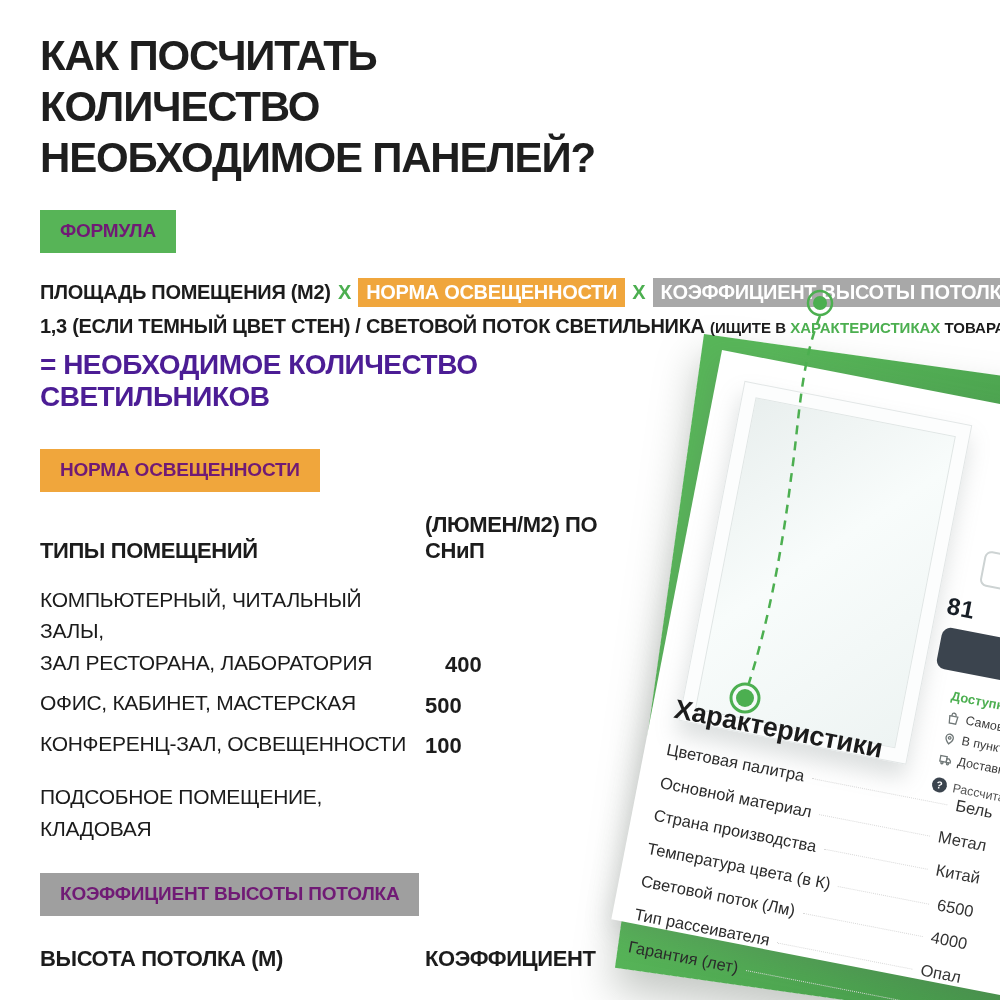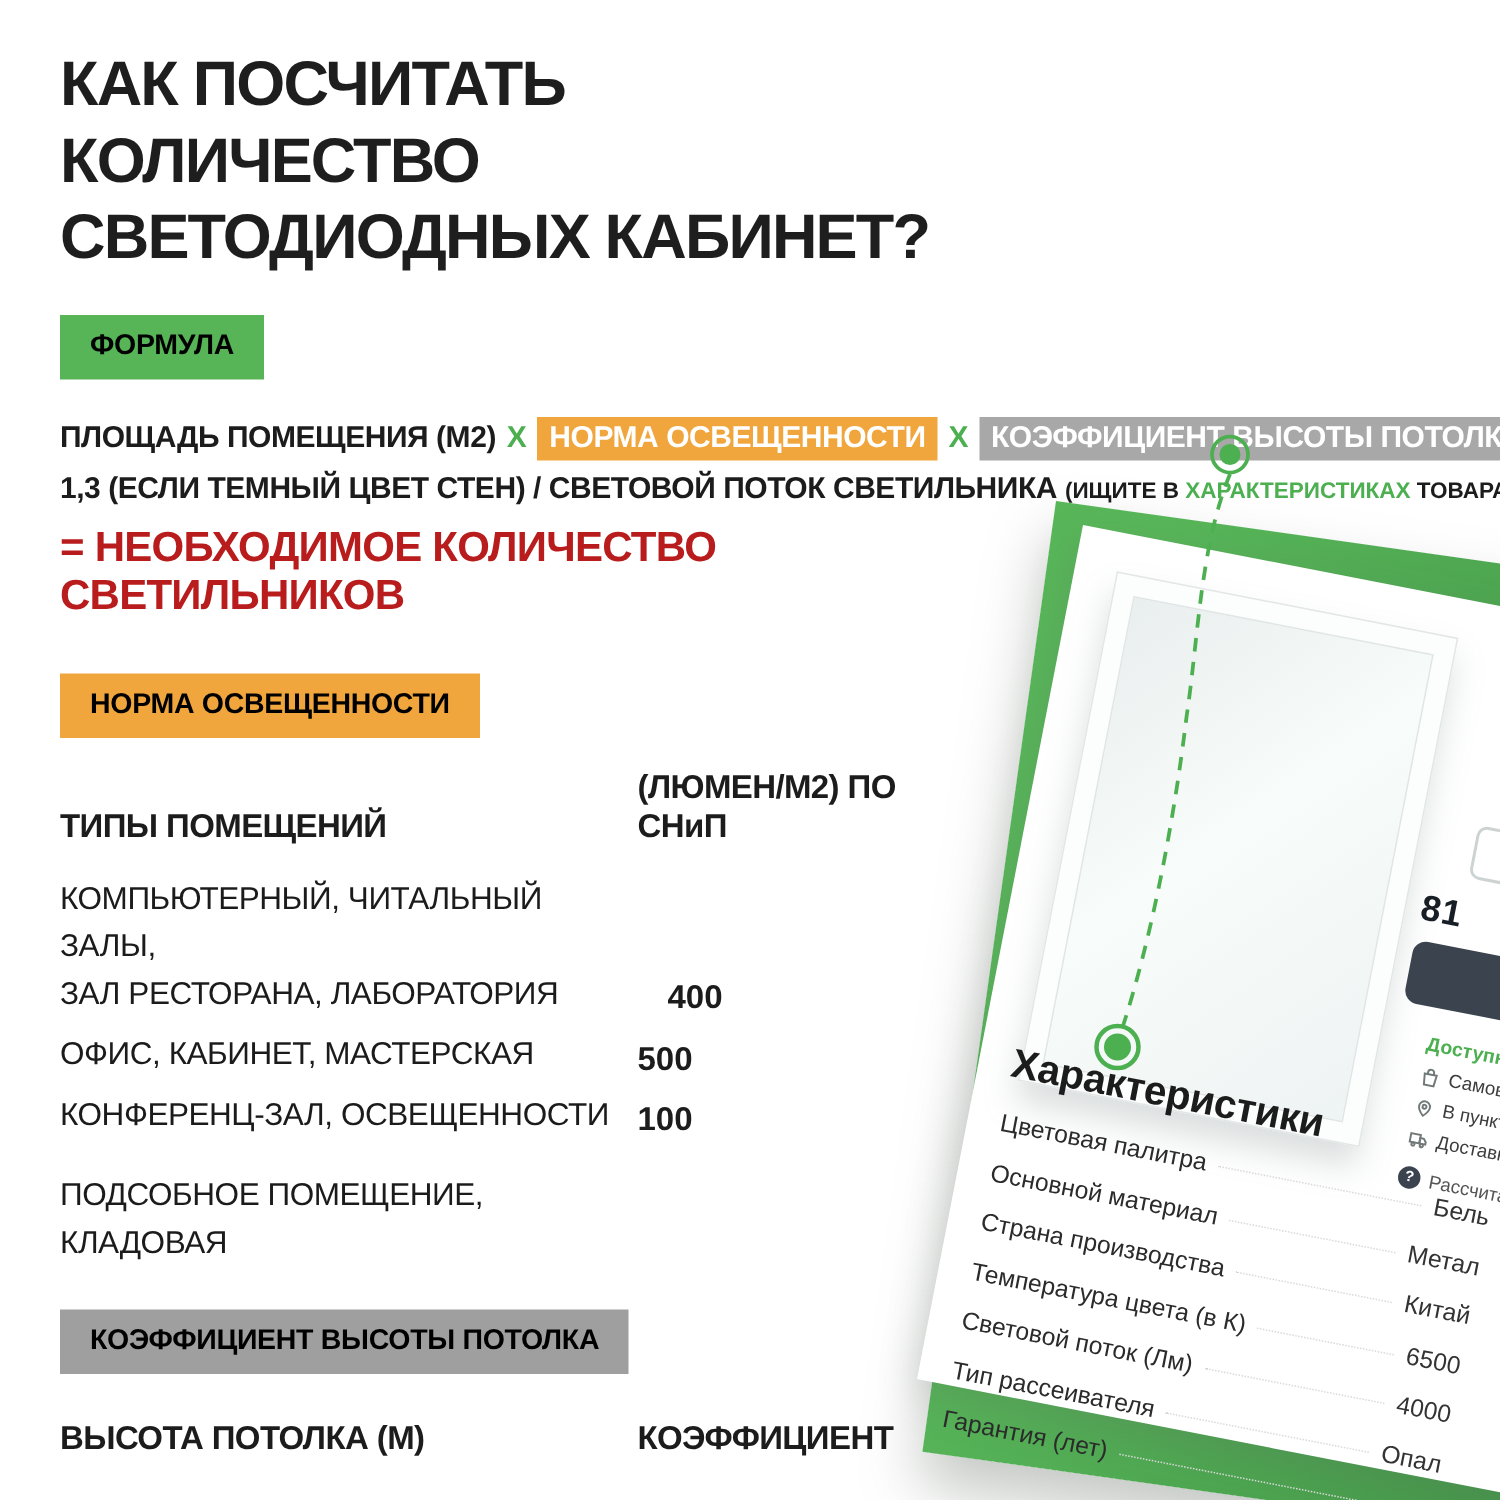--- a/index.html
+++ b/index.html
@@ -9,34 +9,34 @@
     font-family:"Liberation Sans", sans-serif; color:#1c1c1c;
   }
   
   .left-col { position:absolute; left:40px; top:30px; width:620px; z-index:10; }
   .page-title {
     font-size:42px; font-weight:700; letter-spacing:-1.2px; line-height:1.22;
     color:#1e1e1e; white-space:pre-line;
   }
   .badge {
     display:inline-block; margin-top:26px; padding:10px 20px 11px;
-    font-size:19px; font-weight:700; color:#000000; letter-spacing:-0.2px;
+    font-size:19px; font-weight:700; color:#701a75; letter-spacing:-0.2px;
   }
   .badge-green  { background:#57b457; }
   .badge-orange { background:#f0a63c; margin-top:36px; }
   .badge-gray   { background:#9f9f9f; margin-top:29px; }
   .formula-line1 { margin-top:28px; font-size:20px; font-weight:700; white-space:nowrap; letter-spacing:-0.3px; }
   .formula-line2 { margin-top:11px; font-size:20px; font-weight:700; white-space:nowrap; letter-spacing:-0.3px; }
   .x-sep { color:#4caf50; padding:0 2px; }
   .chip { color:#fff; padding:3px 8px 4px; }
   .chip-orange { background:#f0a63c; }
   .chip-gray   { background:#a8a8a8; }
   .note { font-size:15px; font-weight:700; letter-spacing:0; }
   .note-link { color:#4caf50; }
-  .result-line { margin-top:11px; font-size:28px; font-weight:700; color:#b91c1c; letter-spacing:-0.5px; }
+  .result-line { margin-top:11px; font-size:28px; font-weight:700; color:#4c1d95; letter-spacing:-0.5px; }
   .tbl { display:grid; grid-template-columns:385px auto; column-gap:0; align-items:end; }
   .tbl-head { margin-top:20px; font-size:22px; font-weight:700; letter-spacing:-0.4px; }
   .tbl-label { font-size:21px; font-weight:400; letter-spacing:-0.3px; line-height:1.5; color:#1b1b1b; white-space:pre-line; }
   .tbl-value { font-size:22px; font-weight:700; }
   .mt20{margin-top:20px;gap:20px;} .mt24{margin-top:9px;} .mt22{margin-top:22px;}
   .t2-head { margin-top:30px; font-size:22px; font-weight:700; letter-spacing:-0.4px; }
   
   .card-green {
     position:absolute; left:704px; top:334px; width:600px; height:640px; z-index:1;
     transform:rotate(8deg); transform-origin:0 0;
@@ -76,21 +76,21 @@
   .spec-value { font-size:16.5px; color:#333; white-space:nowrap; }
   .specs-rows { margin-top:16px; }
   
   .overlay { position:absolute; left:0; top:0; width:1000px; height:1000px; z-index:50; pointer-events:none; }
 </style>
 </head>
 <body>
 
 <div class="left-col">
   <h1 class="page-title">КАК ПОСЧИТАТЬ КОЛИЧЕСТВО
-СВЕТОДИОДНЫХ КАБИНЕТ?</h1>
+НЕОБХОДИМОЕ ПАНЕЛЕЙ?</h1>
 
   <div class="badge badge-green">ФОРМУЛА</div>
 
   <div class="formula-line1">
     <span>ПЛОЩАДЬ ПОМЕЩЕНИЯ (М2)</span>
     <span class="x-sep">X</span>
     <span class="chip chip-orange">НОРМА ОСВЕЩЕННОСТИ</span>
     <span class="x-sep">X</span>
     <span class="chip chip-gray">КОЭФФИЦИЕНТ ВЫСОТЫ ПОТОЛКА</span>
     

